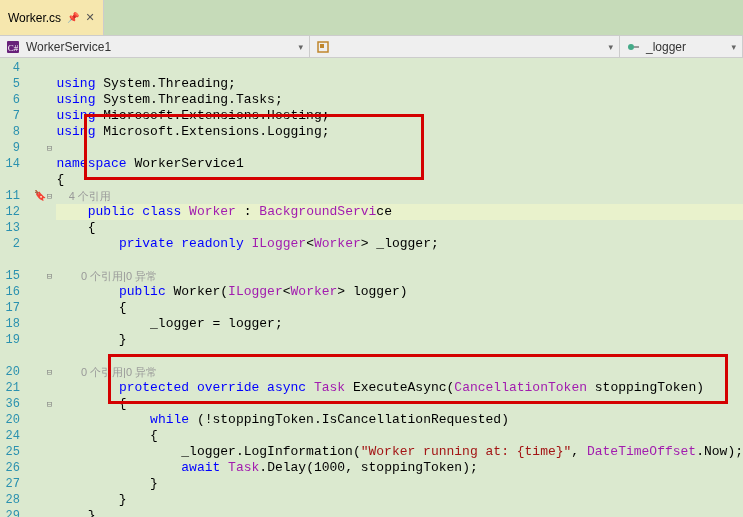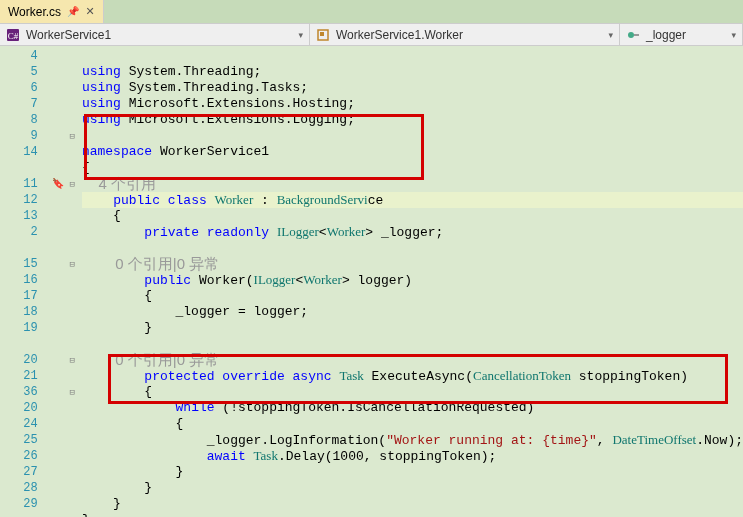--- a/index.html
+++ b/index.html
@@ -7,21 +7,21 @@
   font-family: Consolas, "Courier New", monospace;
   font-size: 13px;
   background: #e8f0e0;
   width: 743px;
   height: 517px;
   overflow: hidden;
   position: relative;
 }
 .tab-bar {
   background: #c6dbb9;
-  height: 24px;
+  height: 36px;
   display: flex;
   border-bottom: 1px solid #ccc;
 }
 .tab {
   background: #f6e7ae;
   border-right: 1px solid #ccc;
   padding: 3px 8px;
   display: flex;
   align-items: center;
   gap: 6px;
@@ -80,24 +80,24 @@
 .outline-col .ob { height: 16px; display:flex; align-items:center; justify-content:center; color:#808080; font-size:9px; cursor:pointer; }
 .code {
   flex: 1;
   padding-top: 18px;
   padding-left: 4px;
   position: relative;
   white-space: pre;
 }
 .code .line { height: 16px; line-height: 16px; }
 .kw { color: #0000ff; }
-.type { color: #0f766e; font-family: Liberation Serif, serif; }
+.type { color: #a21caf; }
 .str { color: #a31515; }
 .ident { color: #000; }
-.codelens-text { color: #999; font-size: 15px; font-family: "Segoe UI",sans-serif; }
+.codelens-text { color: #999; font-size: 11px; font-family: "Segoe UI",sans-serif; }
 .cursor-line { background: rgba(255,255,200,0.4); }
 .hl-box {
   position: absolute;
   border: 3px solid #d40000;
   pointer-events: none;
 }
 .hl1 { left: 84px; top: 114px; width: 340px; height: 66px; }
 .hl2 { left: 108px; top: 354px; width: 620px; height: 50px; }
 .break-col { width:18px; background:#dbe9cf; padding-top:2px;}
 .break-col .bc { height:16px; display:flex; align-items:center; justify-content:center; }
@@ -125,21 +125,20 @@
     <span>WorkerService1</span>
     <span class="arrow">▾</span>
   </div>
   <div class="nav-item" style="flex:0 0 310px">
     <span class="nav-icon">
       <svg width="14" height="14">
           <rect x="2" y="2" width="10" height="10" fill="none" stroke="#c0862d" stroke-width="1.5"></rect>
           <rect x="4" y="4" width="4" height="4" fill="#c0862d"></rect>
         </svg>
     </span>
-    <span>WorkerService1.Worker</span>
     <span class="arrow">▾</span>
   </div>
   <div class="nav-item">
     <span class="nav-icon">
       <svg width="14" height="14">
           <circle cx="5" cy="7" r="3" fill="#4a8"></circle>
           <rect x="8" y="6" width="5" height="2" fill="#999"></rect>
         </svg>
     </span>
     <span>_logger</span>

